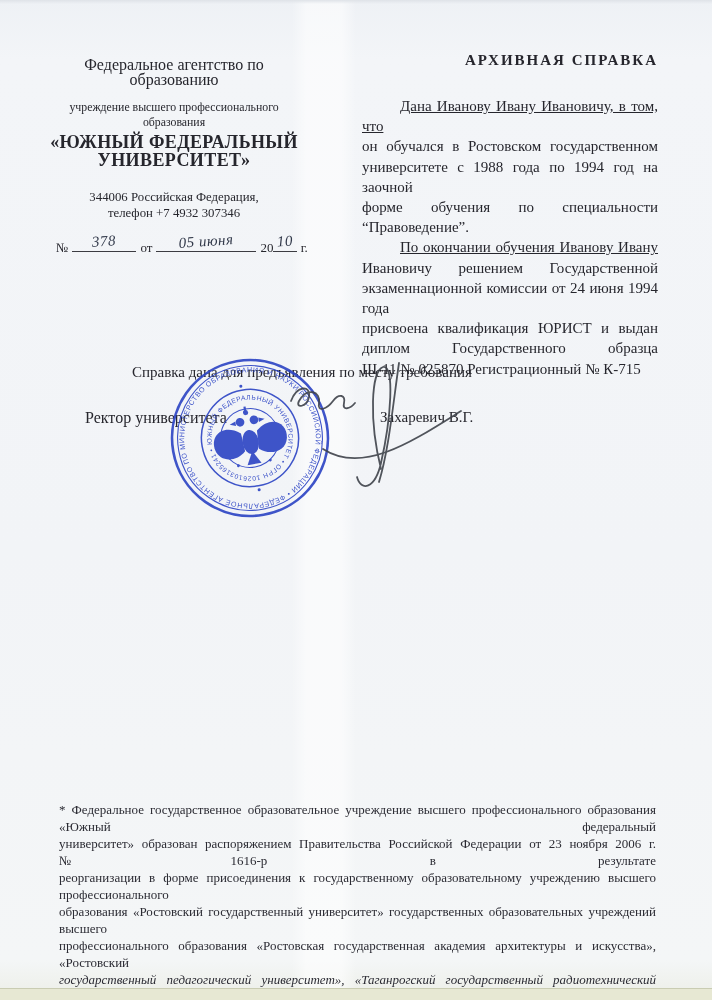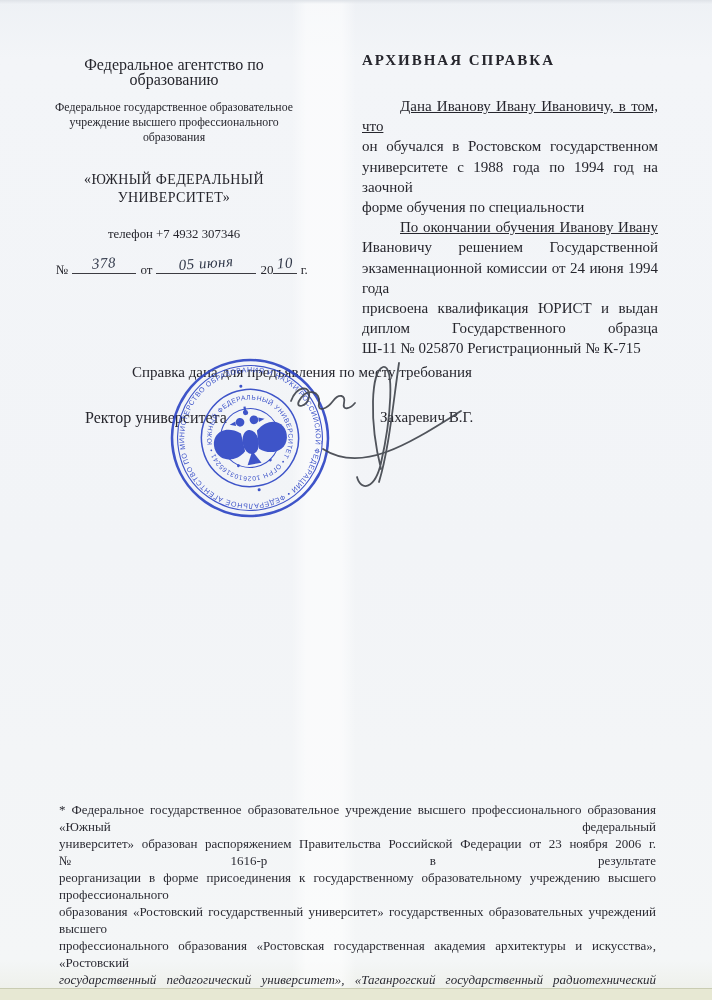--- a/index.html
+++ b/index.html
@@ -12,33 +12,33 @@
     color:#26262d;
     overflow:hidden;
   }
   .scan-bottom{position:absolute;left:0;right:0;bottom:0;height:11px;background:#e7e8d3;border-top:1px solid #c9ccb2;}
   .scan-top{position:absolute;left:0;top:0;right:0;height:4px;background:linear-gradient(180deg,#dfe3e8,rgba(223,227,232,0));}
 
   
   .col-left{position:absolute;left:48px;top:57px;width:252px;text-align:center;}
   .agency{font-size:16px;line-height:15px;}
   .institution{margin-top:13px;font-size:11.8px;line-height:15px;}
-  .uni-name{margin-top:26px;font-weight:normal;font-size:14px;line-height:17.5px;letter-spacing:.4px;}
+  .uni-name{margin-top:4px;font-weight:bold;font-size:18px;line-height:17.5px;letter-spacing:.4px;}
   .address{margin-top:21px;font-size:12.8px;line-height:15.5px;}
   .ref-line{margin-top:15px;text-align:left;padding-left:8px;font-size:13px;white-space:nowrap;}
   .blank{display:inline-block;border-bottom:1px solid #3c3c42;height:15px;position:relative;vertical-align:baseline;}
   .b1{width:64px;margin:0 4px;}
   .b2{width:100px;margin:0 4px;}
   .b3{width:24px;}
   .hand{position:absolute;bottom:1px;left:50%;transform:translateX(-50%) rotate(-4deg);
         font-style:italic;font-size:15px;color:#32394a;white-space:nowrap;letter-spacing:.5px;}
 
   
   .col-right{position:absolute;left:362px;top:52px;width:296px;}
-  .doc-title{text-align:left;font-weight:bold;font-size:15px;letter-spacing:2px;margin-bottom:27px;}
+  .doc-title{text-align:right;font-weight:bold;font-size:15px;letter-spacing:2px;margin-bottom:27px;}
   .para .line{font-size:15px;line-height:20.2px;text-align:justify;text-align-last:justify;}
   .para .line:last-child{text-align-last:left;}
   .indent-first .line:first-child{text-indent:38px;text-decoration:underline;}
 
   
   .issued-line{position:absolute;left:132px;top:364px;font-size:15px;}
   .rector-title{position:absolute;left:85px;top:409px;font-size:16px;}
   .rector-name{position:absolute;left:380px;top:409px;font-size:15px;}
 
   .stamp{position:absolute;left:167px;top:355px;width:166px;height:166px;opacity:.9;}
@@ -51,43 +51,44 @@
 </style>
 </head>
 <body>
 
 <div class="page">
   <div class="scan-top"></div>
 
   <div class="col-left">
     <div class="agency">Федеральное агентство по образованию</div>
     <div class="institution">
-        <div class="line">Федеральное государственное образовательное</div>
         <div class="line">учреждение высшего профессионального</div>
         <div class="line">образования</div>
       </div>
     <div class="uni-name">
         <div class="line">«ЮЖНЫЙ ФЕДЕРАЛЬНЫЙ</div>
         <div class="line">УНИВЕРСИТЕТ»</div>
       </div>
     <div class="address">
+        <div class="line">344006 Российская Федерация,</div>
         <div class="line">телефон +7 4932 307346</div>
       </div>
     <div class="ref-line">
       <span>№</span><span class="blank b1"><span class="hand">378</span></span><span>от</span><span class="blank b2"><span class="hand">05 июня</span></span><span>20</span><span class="blank b3"><span class="hand">10</span></span> <span>г.</span>
     </div>
   </div>
 
   <div class="col-right">
     <div class="doc-title">АРХИВНАЯ СПРАВКА</div>
     <div class="para indent-first">
         <div class="line">Дана Иванову Ивану Ивановичу, в том, что</div>
         <div class="line">он обучался в Ростовском государственном</div>
         <div class="line">университете с 1988 года по 1994 год на заочной</div>
         <div class="line">форме обучения по специальности</div>
+        <div class="line">“Правоведение”.</div>
       </div>
     <div class="para indent-first">
         <div class="line">По окончании обучения Иванову Ивану</div>
         <div class="line">Ивановичу решением Государственной</div>
         <div class="line">экзаменнационной комиссии от 24 июня 1994 года</div>
         <div class="line">присвоена квалификация ЮРИСТ и выдан</div>
         <div class="line">диплом Государственного образца</div>
         <div class="line">Ш-11 № 025870 Регистрационный № К-715</div>
       </div>
   </div>

